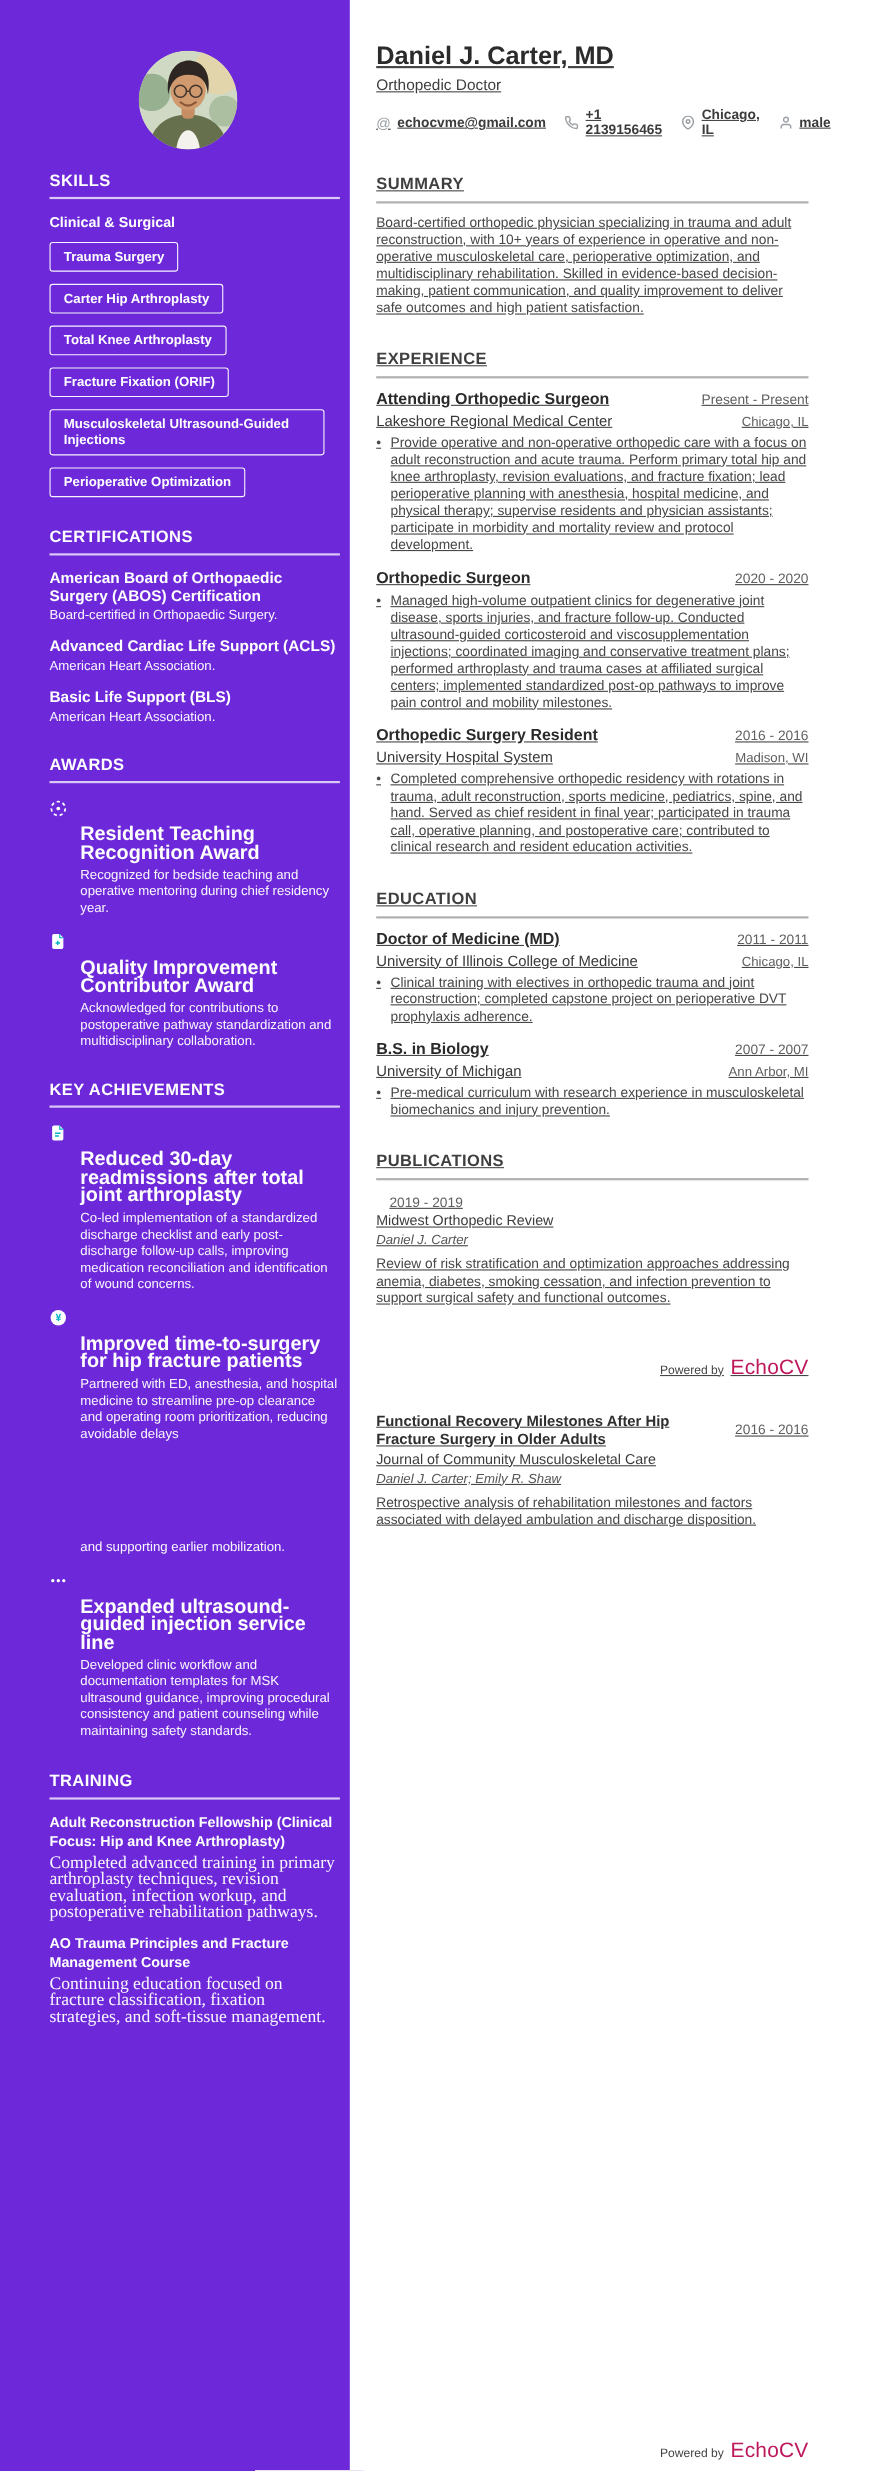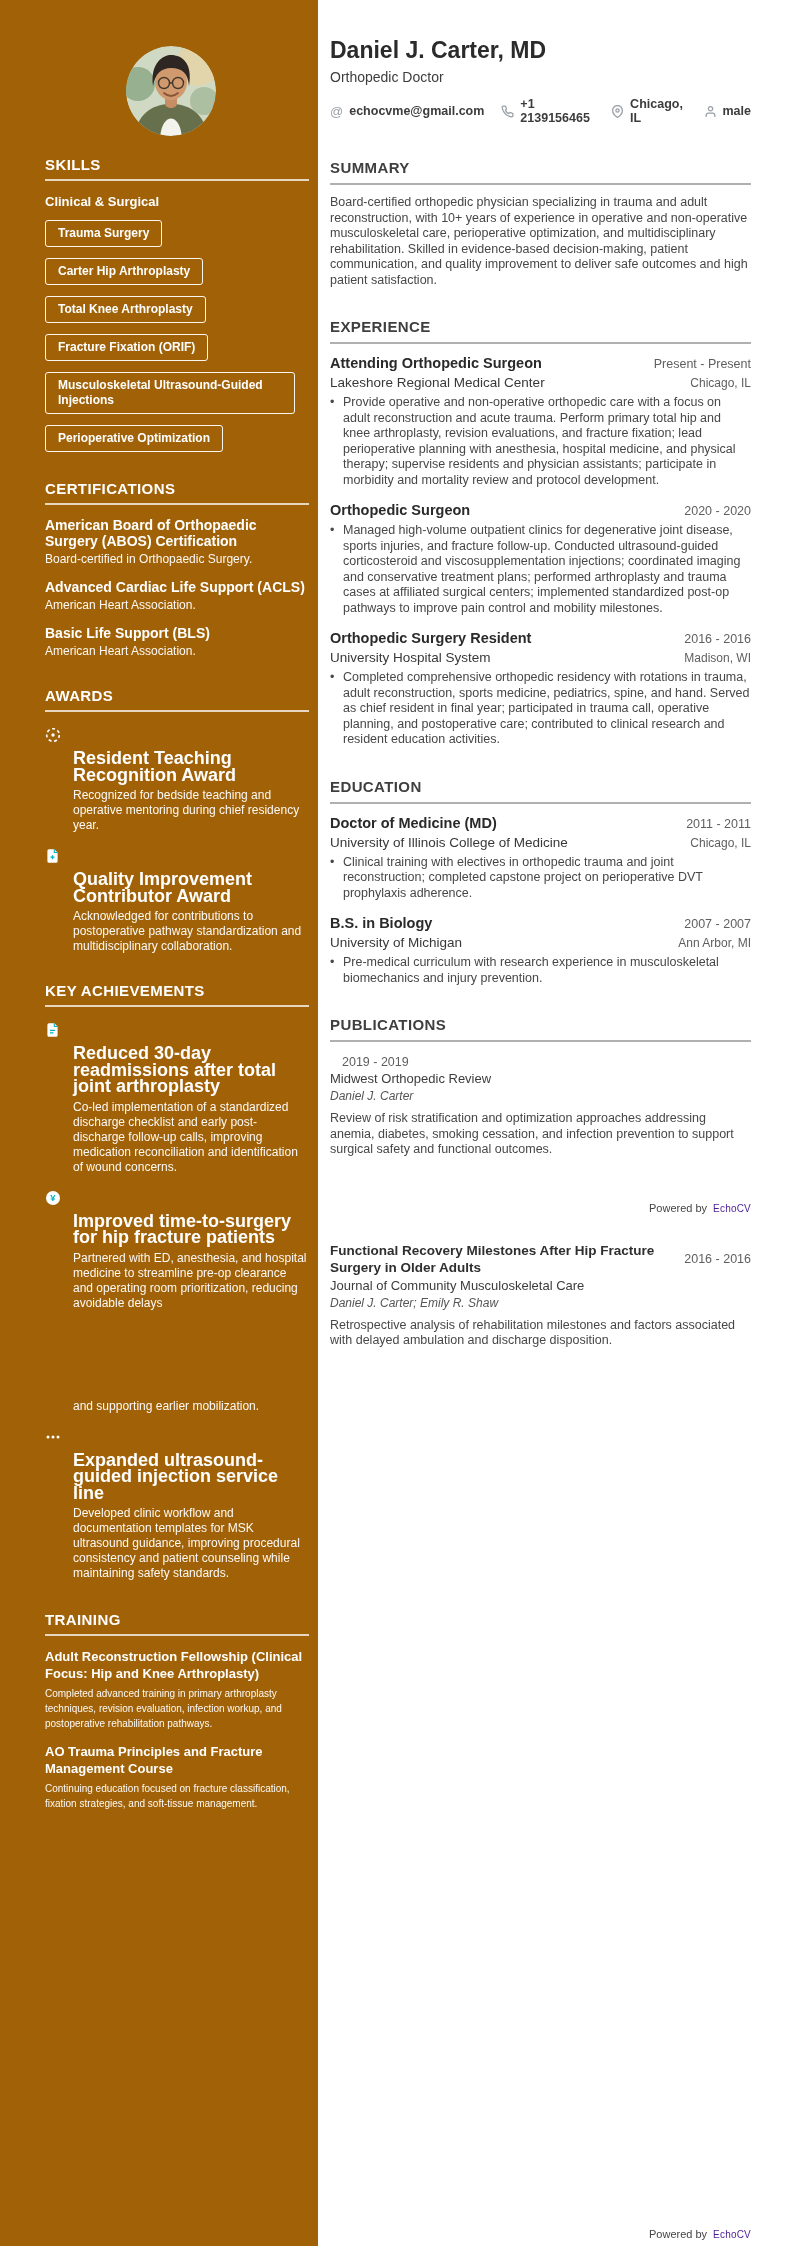--- a/index.html
+++ b/index.html
@@ -1,21 +1,21 @@
 <!DOCTYPE html>
 <html><head>
 <meta charset="utf-8">
 <style>
   html,body{margin:0;padding:0;background:#ffffff;}
   *{box-sizing:border-box;}
   body{font-family:"Liberation Sans", sans-serif;}
   .page{position:relative;width:794px;height:2246px;background:#ffffff;overflow:hidden;}
 
   
-  .sidebar{position:absolute;left:0;top:0;width:331px;height:100%;background:#a16207;color:#ffffff;
+  .sidebar{position:absolute;left:0;top:0;width:331px;height:100%;background:#6d28d9;color:#ffffff;
            padding:46px 22px 0 45px;}
   .avatar-wrap{width:90px;height:90px;margin-left:81px;border-radius:50%;overflow:hidden;}
   .s-section{margin-top:28px;}
   .s-head{font-size:15px;font-weight:700;letter-spacing:.4px;color:#ffffff;}
   .s-rule{height:2px;background:rgba(255,255,255,.75);margin-top:6px;}
   .s-group{font-size:13px;font-weight:700;margin-top:13px;}
   .tag-row{margin-top:11px;}
   .tag{display:inline-block;max-width:250px;border:1.5px solid rgba(255,255,255,.95);border-radius:3px;
        padding:5px 12px;font-size:12px;font-weight:700;line-height:15px;}
   .cert{margin-top:12px;}
@@ -23,25 +23,25 @@
   .cert-desc{font-size:12px;line-height:15px;margin-top:3px;color:rgba(255,255,255,.96);}
   .ico-item{display:flex;margin-top:14px;}
   .ico-box{flex:0 0 16px;width:16px;margin-right:12px;padding-top:1px;}
   .ico-item-body{flex:1;}
   .ico-title{font-size:18px;font-weight:700;line-height:16.5px;margin-top:24px;}
   .ico-desc{font-size:12px;line-height:15px;margin-top:5px;color:rgba(255,255,255,.96);}
   .pagebreak-spacer{height:88px;}
   .cont-line{margin-left:28px;font-size:12px;line-height:15px;color:rgba(255,255,255,.96);}
   .train{margin-top:13px;}
   .train-title{font-size:13px;font-weight:700;line-height:16.5px;}
-  .train-desc{font-size:10px;line-height:15px;margin-top:4px;color:rgba(255,255,255,.96);}
+  .train-desc{font-size:16px;line-height:15px;margin-top:4px;color:rgba(255,255,255,.96);font-family:Liberation Serif, serif;}
 
   
-  .main{position:absolute;left:318px;top:0;right:0;height:100%;background:#ffffff;
-        padding:36px 43px 0 12px;color:#474747;}
+  .main{position:absolute;left:318px;top:0;right:16px;height:100%;background:#ffffff;
+        padding:36px 43px 0 24px;color:#474747;text-decoration:underline;}
   .name{font-size:23px;font-weight:700;color:#2b2b2b;line-height:28px;}
   .role{font-size:14px;color:#3d3d3d;margin-top:5px;}
   .contact{display:flex;align-items:center;margin-top:12px;gap:17px;}
   .c-item{display:flex;align-items:center;gap:6px;font-size:12.5px;font-weight:700;color:#3c3c3c;}
   .c-ico{color:#9aa0a6;display:flex;align-items:center;}
   .at-glyph{font-size:13px;font-weight:400;color:#9aa0a6;}
   .m-section{margin-top:30px;}
   .m-head{font-size:15px;font-weight:600;letter-spacing:.4px;color:#3f3f3f;}
   .m-rule{height:2px;background:#b0b0b0;margin-top:7px;}
   .m-body{font-size:12.5px;line-height:15.5px;margin-top:10px;color:#474747;}
@@ -54,21 +54,21 @@
   .bullet{display:flex;margin-top:4px;font-size:12.5px;line-height:15.5px;color:#474747;}
   .bullet::before{content:"•";flex:0 0 13px;}
   .pub{margin-top:13px;}
   .pub-title{font-size:13.5px;font-weight:600;color:#2f2f2f;line-height:17px;max-width:330px;}
   .pub-journal{font-size:13px;color:#3c3c3c;line-height:16px;margin-top:2px;}
   .pub-authors{font-size:12px;font-style:italic;color:#555555;line-height:15px;margin-top:2px;}
   .pub-desc{font-size:12.5px;line-height:15.5px;color:#474747;margin-top:7px;}
   .footer{display:flex;justify-content:flex-end;align-items:baseline;gap:6px;margin-top:44px;}
   .footer-abs{position:absolute;right:43px;bottom:6px;margin-top:0;}
   .powered{font-size:11px;color:#444444;}
-  .brand{font-size:10px;color:#4c1d95;letter-spacing:.2px;text-decoration:none;}
+  .brand{font-size:19px;color:#be185d;letter-spacing:.2px;text-decoration:none;}
   .pub2{margin-top:28px;}
 </style>
 </head>
 <body>
 
 <div class="page">
 
   <aside class="sidebar">
 
     <div class="avatar-wrap">

